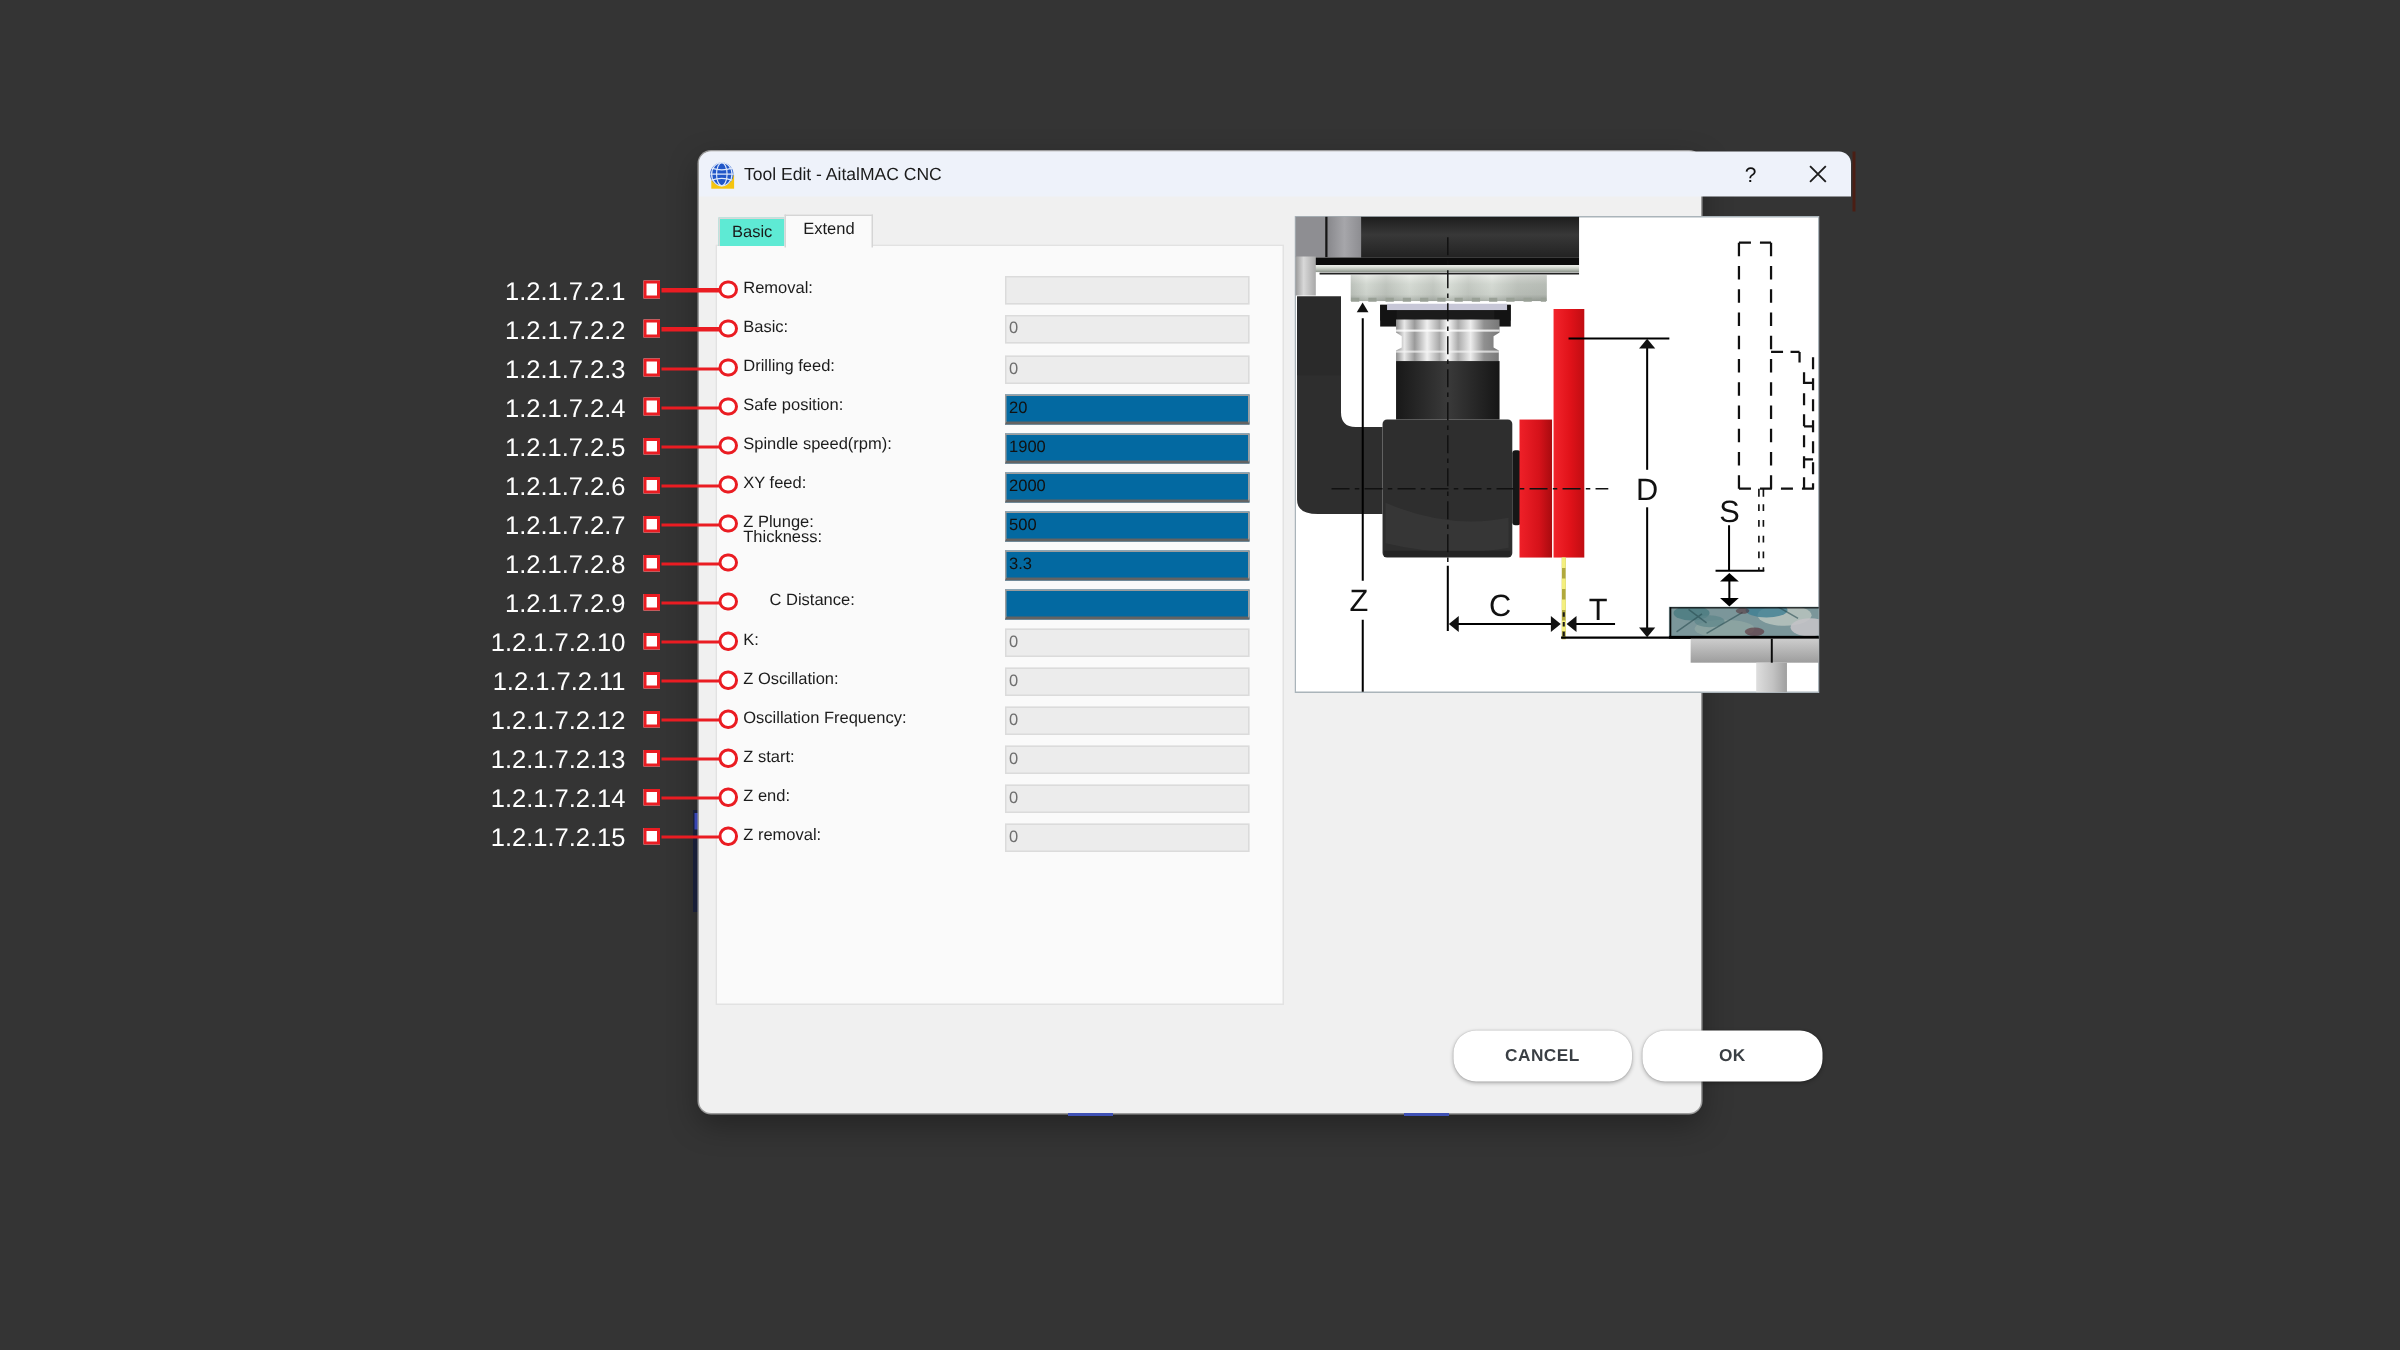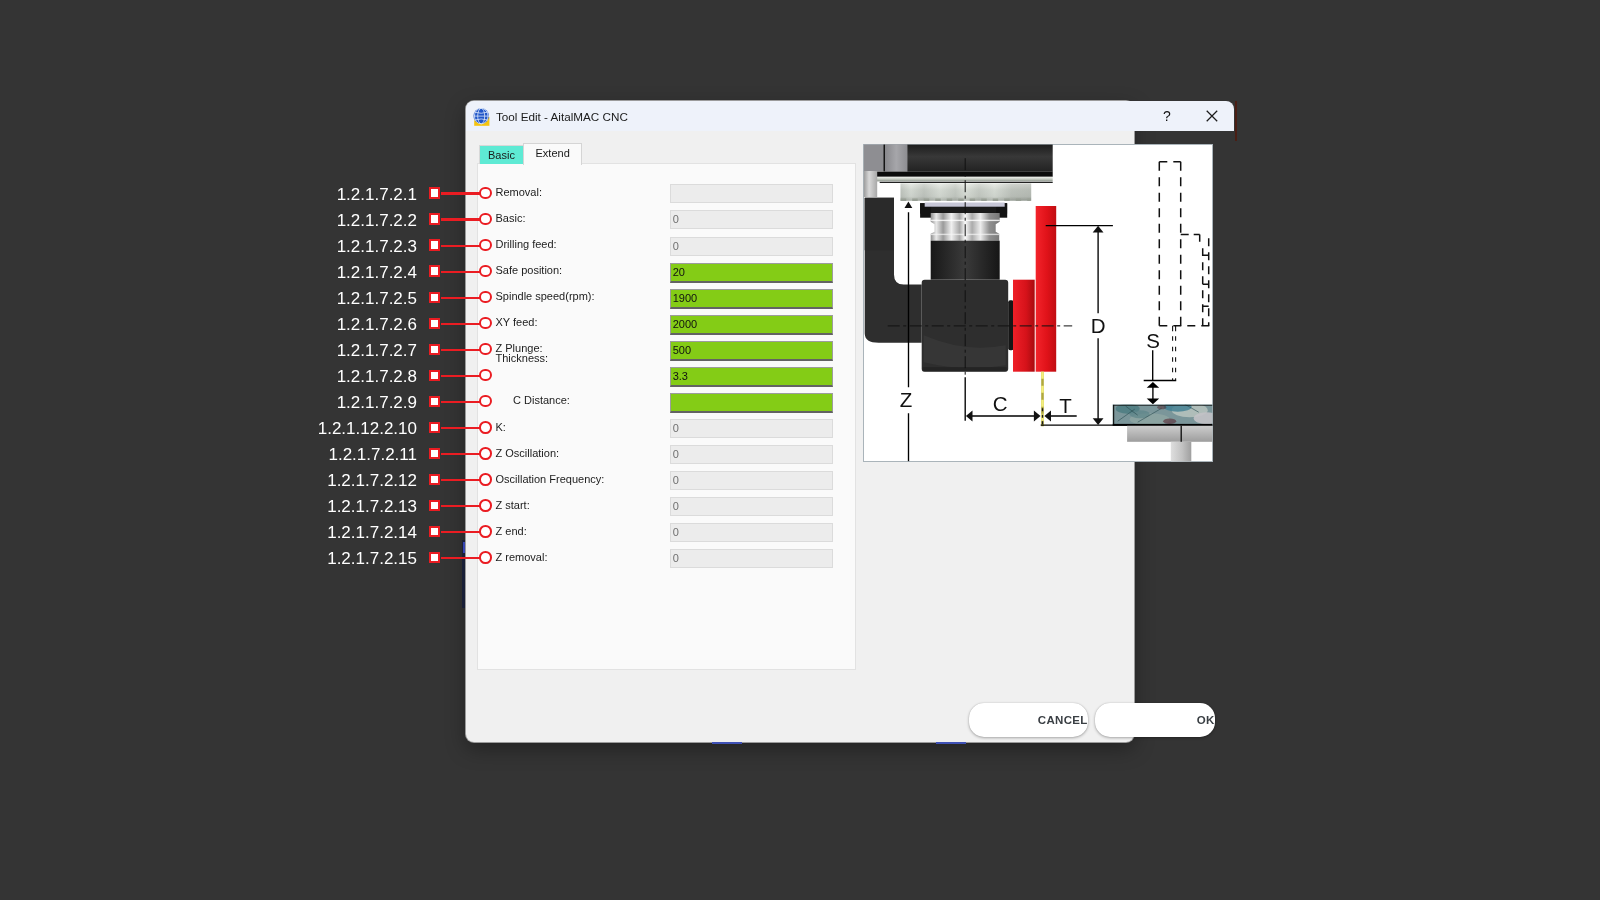--- a/index.html
+++ b/index.html
@@ -21,26 +21,26 @@
 .tab{position:absolute;font-size:11px;color:#1a1a1a;text-align:center;}
 #tb1{left:12.7px;top:44px;width:43.5px;height:18px;background:#5eead4;
   border:1px solid #d8d8d8;border-bottom:none;line-height:18px;}
 #tb2{left:56.9px;top:42px;width:57.5px;height:21px;background:#fafafa;
   border:1px solid #d5d5d5;border-bottom:none;line-height:19px;z-index:3;}
 .circ{position:absolute;width:8.6px;height:8.6px;border-radius:50%;
   background:#fff;border:2.7px solid #ea1c22;z-index:5;}
 .lab{position:absolute;font-size:11px;color:#1c1c1c;line-height:11px;}
 .inp{position:absolute;left:203.7px;width:159px;height:15px;font-size:11px;
   padding:1px 0 1px 2px;line-height:15px;}
-.inp.en{background:#84cc16;border:1px solid #9c9c9c;border-bottom:2px solid #636363;color:#111;}
+.inp.en{background:#0369a1;border:1px solid #9c9c9c;border-bottom:2px solid #636363;color:#111;}
 .inp.dis{background:#ececec;border:1px solid #dbdbdb;color:#6f6f6f;}
-.btn{position:absolute;top:602px;height:34px;background:#fff;border-radius:15px;
+.btn{position:absolute;top:586px;height:34px;background:#fff;border-radius:15px;
   box-shadow:0 1px 3px rgba(0,0,0,0.3),0 0 1px rgba(0,0,0,0.22);
   font-size:11.5px;font-weight:700;color:#3a3f44;letter-spacing:0.3px;
-  text-align:right;line-height:34px;}
+  text-align:center;line-height:34px;}
 </style></head><body>
 <div class="num" style="left:237px;top:183.8px">1.2.1.7.2.1</div>
 <div class="sq" style="left:429px;top:187.3px"></div>
 <div class="ln" style="left:441px;top:192.4px;width:38.8px"></div>
 <div class="num" style="left:237px;top:209.8px">1.2.1.7.2.2</div>
 <div class="sq" style="left:429px;top:213.3px"></div>
 <div class="ln" style="left:441px;top:218.4px;width:38.8px"></div>
 <div class="num" style="left:237px;top:235.9px">1.2.1.7.2.3</div>
 <div class="sq" style="left:429px;top:239.4px"></div>
 <div class="ln" style="left:441px;top:244.5px;width:38.8px"></div>
@@ -55,21 +55,21 @@
 <div class="ln" style="left:441px;top:322.6px;width:38.8px"></div>
 <div class="num" style="left:237px;top:340.0px">1.2.1.7.2.7</div>
 <div class="sq" style="left:429px;top:343.5px"></div>
 <div class="ln" style="left:441px;top:348.6px;width:38.8px"></div>
 <div class="num" style="left:237px;top:366.1px">1.2.1.7.2.8</div>
 <div class="sq" style="left:429px;top:369.6px"></div>
 <div class="ln" style="left:441px;top:374.7px;width:38.8px"></div>
 <div class="num" style="left:237px;top:392.1px">1.2.1.7.2.9</div>
 <div class="sq" style="left:429px;top:395.6px"></div>
 <div class="ln" style="left:441px;top:400.7px;width:38.8px"></div>
-<div class="num" style="left:237px;top:418.2px">1.2.1.12.2.10</div>
+<div class="num" style="left:237px;top:418.2px">1.2.1.7.2.10</div>
 <div class="sq" style="left:429px;top:421.7px"></div>
 <div class="ln" style="left:441px;top:426.8px;width:38.8px"></div>
 <div class="num" style="left:237px;top:444.2px">1.2.1.7.2.11</div>
 <div class="sq" style="left:429px;top:447.7px"></div>
 <div class="ln" style="left:441px;top:452.8px;width:38.8px"></div>
 <div class="num" style="left:237px;top:470.2px">1.2.1.7.2.12</div>
 <div class="sq" style="left:429px;top:473.7px"></div>
 <div class="ln" style="left:441px;top:478.8px;width:38.8px"></div>
 <div class="num" style="left:237px;top:496.3px">1.2.1.7.2.13</div>
 <div class="sq" style="left:429px;top:499.8px"></div>

